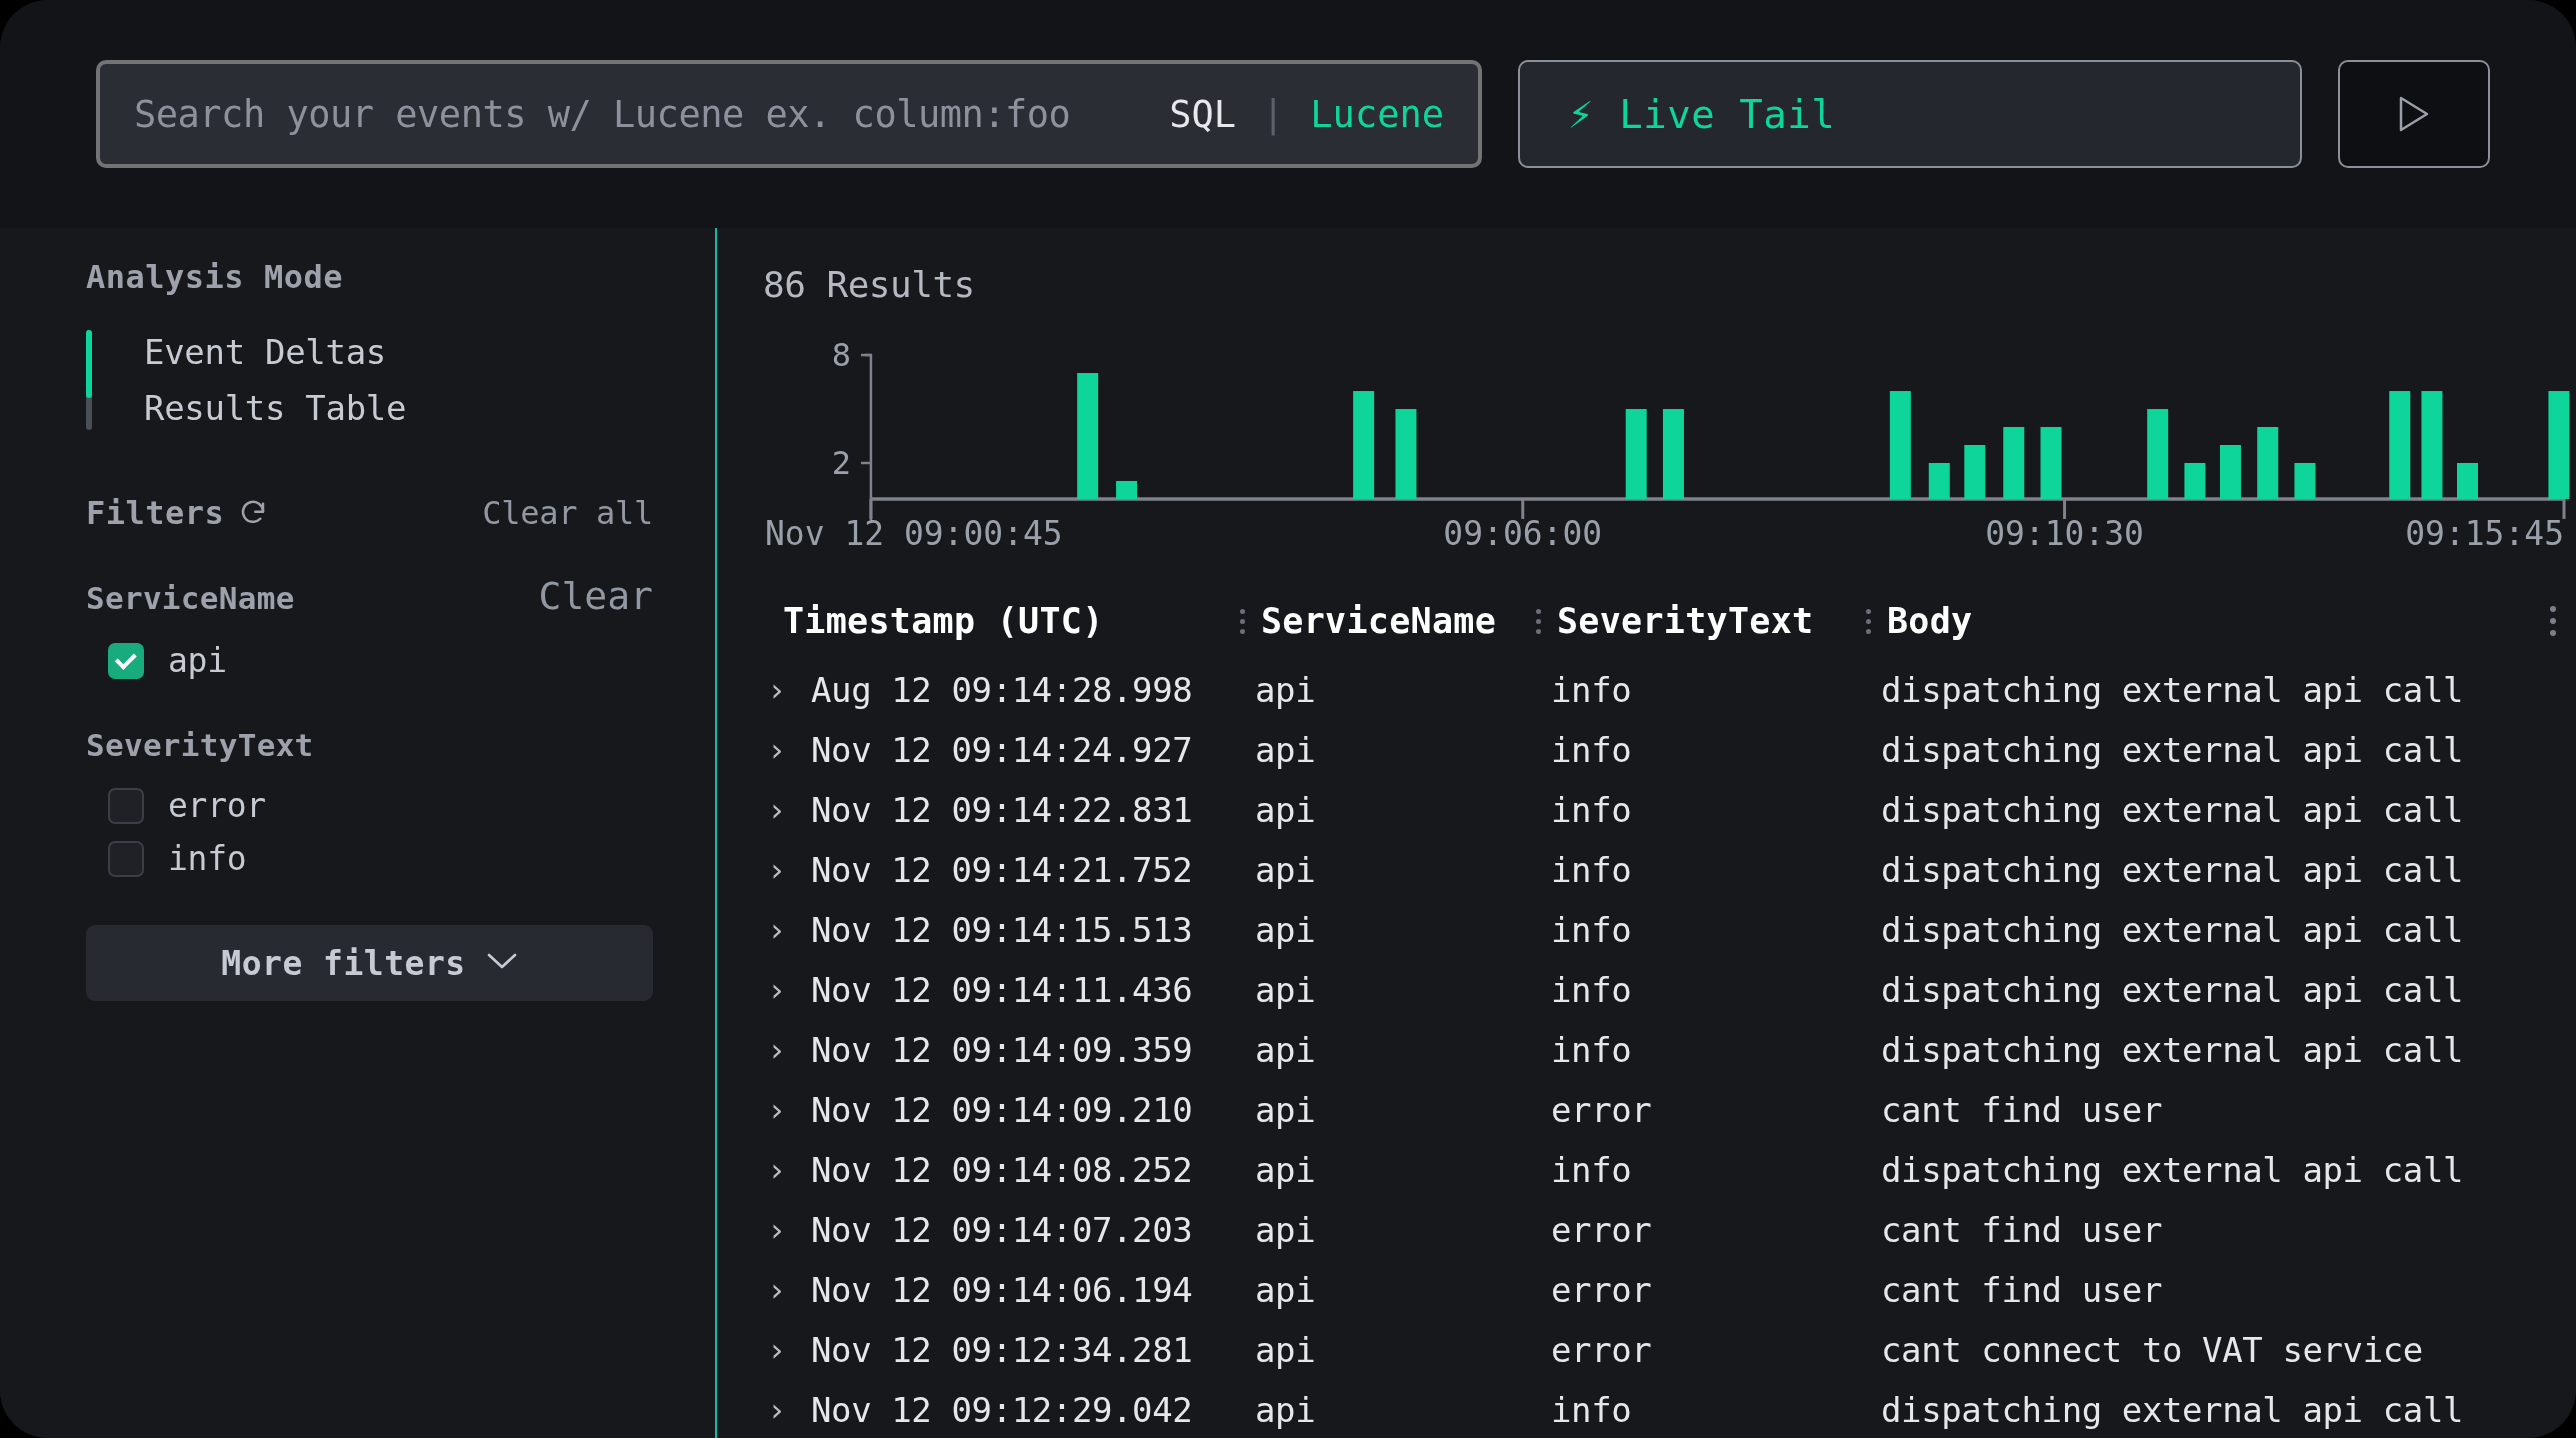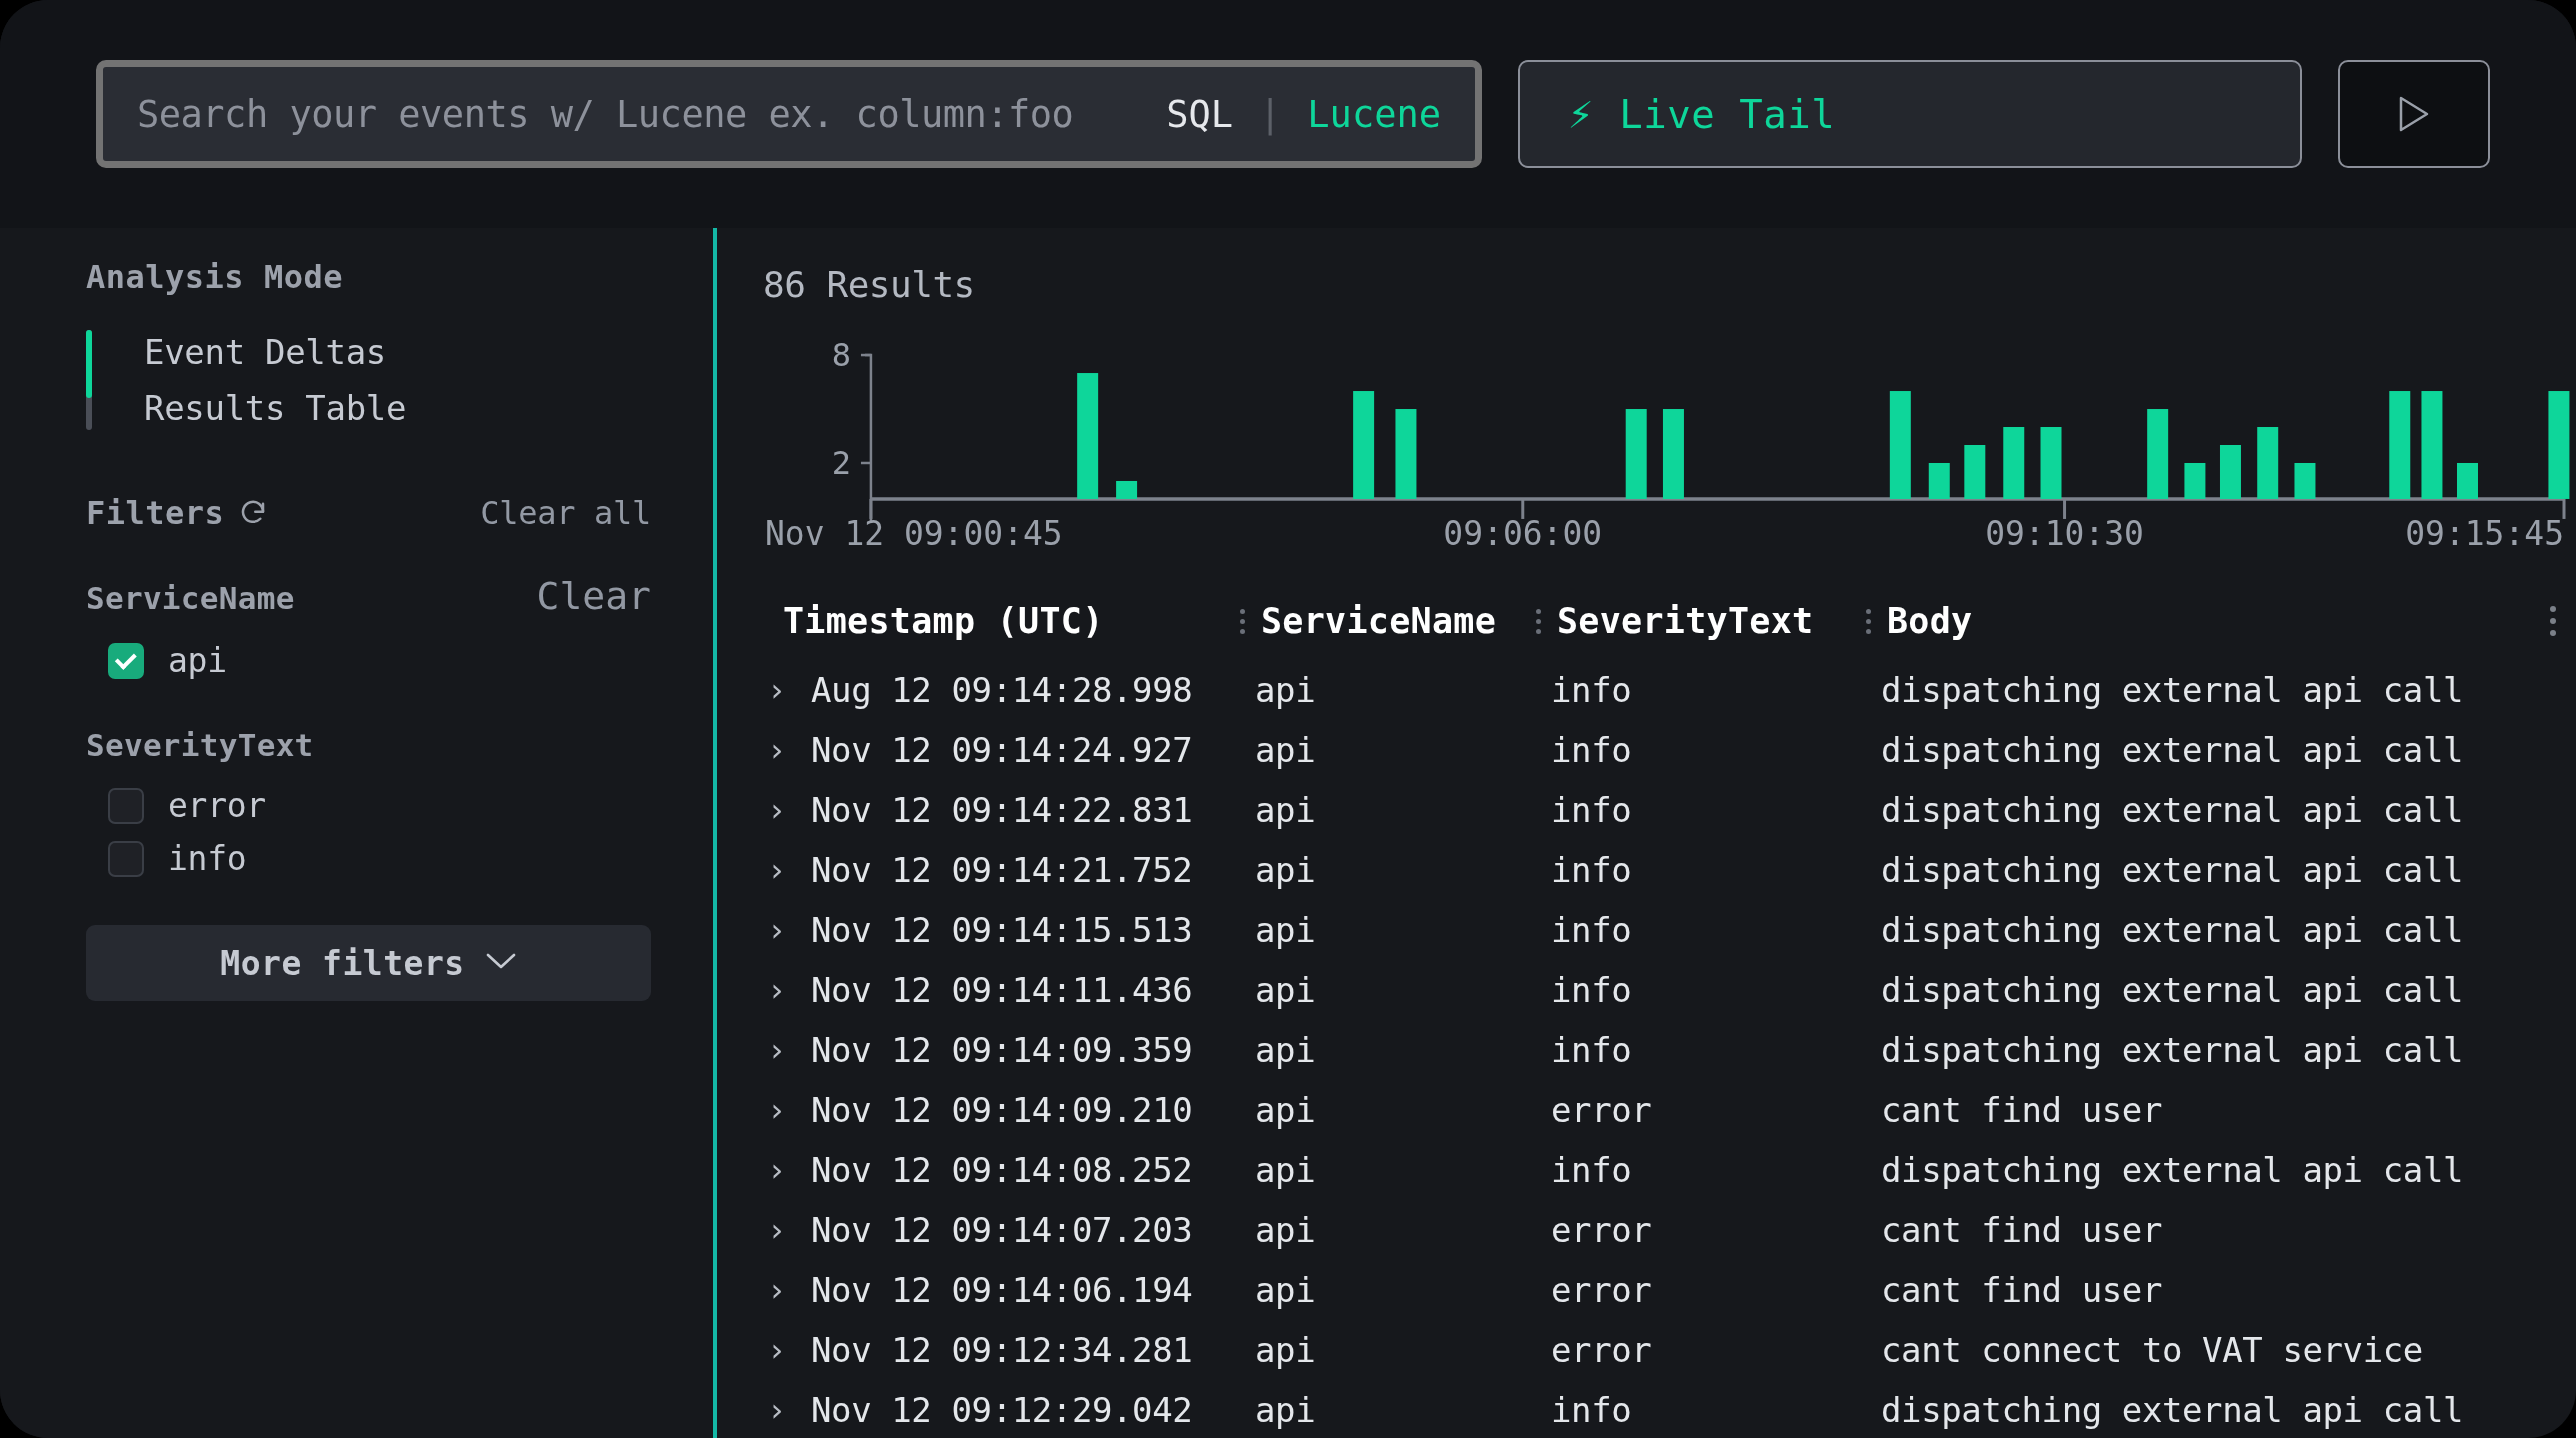--- a/index.html
+++ b/index.html
@@ -24,21 +24,21 @@
     background: #121418;
     display: flex;
     align-items: center;
     padding: 0 86px 0 96px;
     gap: 36px;
   }
   .searchbox {
     flex: 1 1 auto;
     height: 108px;
     background: #2a2d34;
-    border: 7px solid #737373;
+    border: 4px solid #737373;
     border-radius: 10px;
     display: flex;
     align-items: center;
     padding: 0 34px;
     gap: 10px;
   }
   .search-input {
     flex: 1 1 auto;
     font-family: "DejaVu Sans Mono", monospace;
     font-size: 37px;
@@ -77,21 +77,21 @@
   }
   .runbtn svg { display: block; }
 
   
   .body { flex: 1 1 auto; display: flex; min-height: 0; }
 
   
   .sidebar {
     flex: 0 0 717px;
     background: #16181c;
-    border-right: 4px solid #14b8a6;
+    border-right: 2px solid #14b8a6;
     padding: 30px 62px 18px 86px;
   }
   .section-title {
     font-size: 32px; font-weight: bold; color: #9ca1ab;
     letter-spacing: 0.5px; margin-bottom: 28px;
   }
   .mode-list { position: relative; padding-left: 10px; margin-bottom: 58px; }
   .mode-rail {
     position: absolute; left: 0; top: 6px; bottom: 6px; width: 6px;
     background: #4a4e57; border-radius: 3px;

